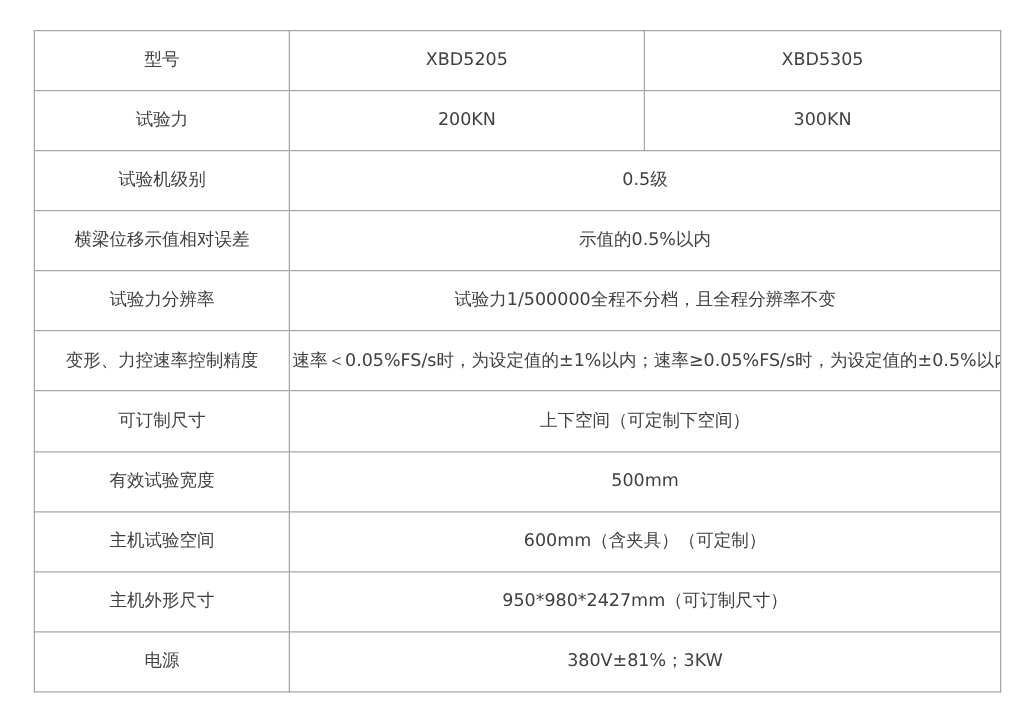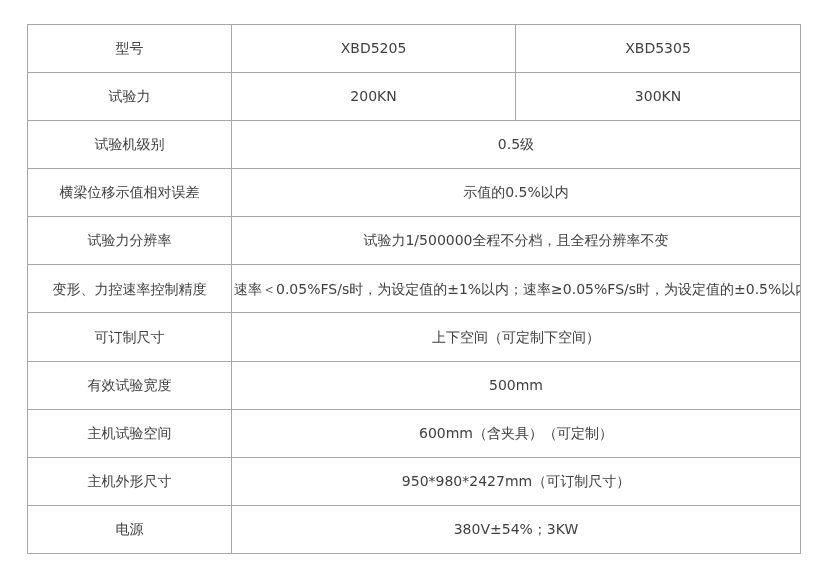--- a/index.html
+++ b/index.html
@@ -83,17 +83,17 @@
       <tr>
         <td>主机试验空间</td>
         <td colspan="2">600mm（含夹具）（可定制）</td>
       </tr>
       <tr>
         <td>主机外形尺寸</td>
         <td colspan="2">950*980*2427mm（可订制尺寸）</td>
       </tr>
       <tr>
         <td>电源</td>
-        <td colspan="2">380V±54%；3KW</td>
+        <td colspan="2">380V±81%；3KW</td>
       </tr>
     </tbody>
   </table>
 </div>
 
 </body></html>

